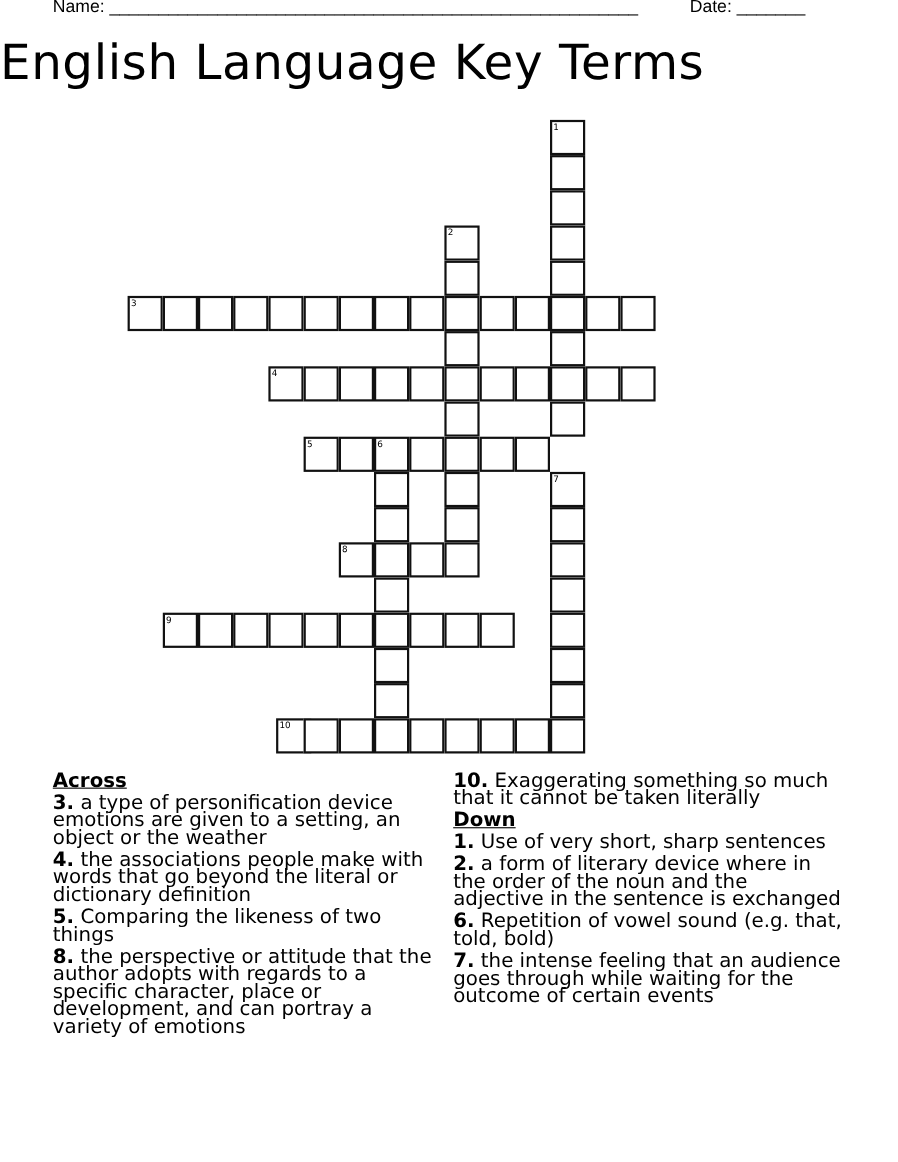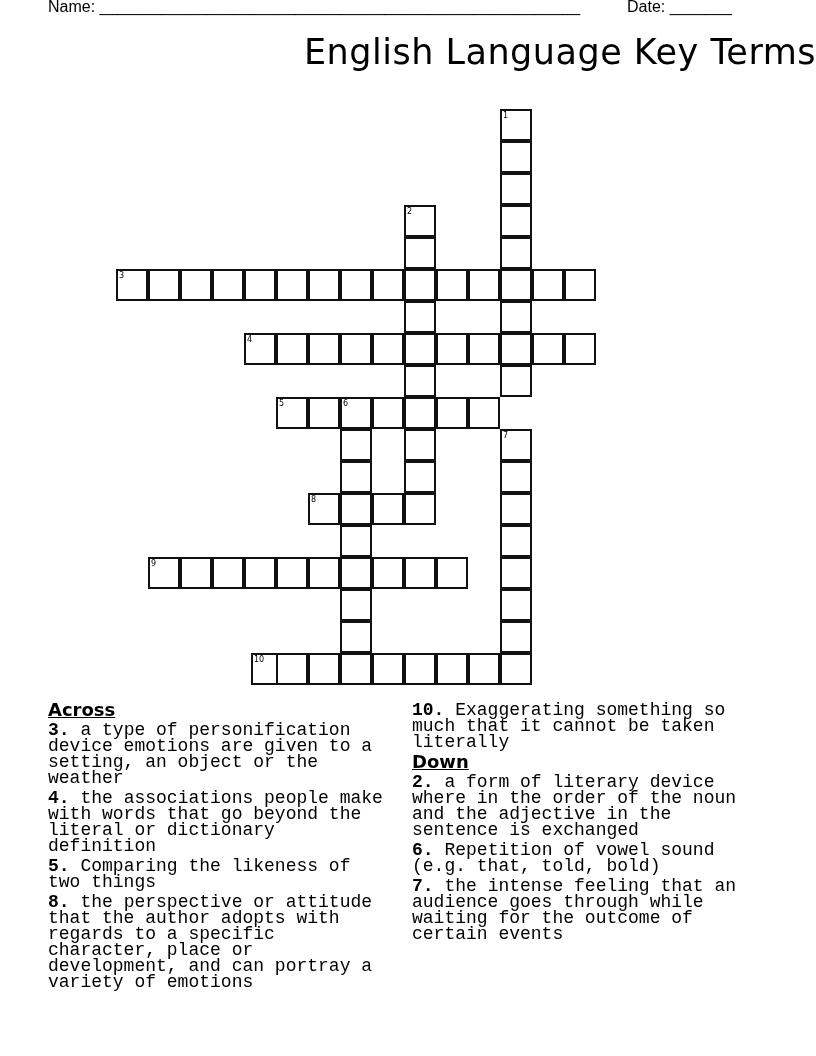--- a/index.html
+++ b/index.html
@@ -1,24 +1,24 @@
 <!DOCTYPE html>
 <html><head>
 <meta charset="utf-8">
 <style>
   html, body { margin:0; padding:0; background:#fff; }
   body { width:816px; height:1056px; position:relative; overflow:hidden; color:#000; }
   .hdr { position:absolute; top:-2px; font-family:"Liberation Sans", sans-serif; font-size:16px; }
-  .title { position:absolute; top:32px; left:0; width:816px; text-align:right; font-family:"DejaVu Sans", sans-serif; font-size:35px; letter-spacing:0.5px; }
+  .title { position:absolute; top:32px; left:0; width:816px; text-align:left; font-family:"DejaVu Sans", sans-serif; font-size:44px; letter-spacing:0.5px; }
   .grid { position:absolute; left:117px; top:110px; }
   .cell { position:absolute; width:32px; height:32px; box-sizing:border-box; border:2px solid #111; margin-left:-1px; margin-top:-1px; background:#fff; }
   .cell .num { position:absolute; top:0; left:1px; font-family:"DejaVu Sans", sans-serif; font-size:8px; line-height:9px; }
   .clues { position:absolute; top:702px; font-family:"DejaVu Sans", sans-serif; font-size:18px; line-height:16px; }
   .clues .head { font-weight:bold; text-decoration:underline; margin-bottom:4px; }
-  .clue { margin-bottom:4px;font-family:Liberation Mono, monospace; }
+  .clue { margin-bottom:4px; }
   .clue b { font-weight:bold; }
 </style>
 </head>
 <body>
 
 <div class="hdr" style="left:48px;">Name: ______________________________________________________</div>
 <div class="hdr" style="left:627px;">Date: _______</div>
 <div class="title">English Language Key Terms</div>
 
 <div class="grid" id="grid">
@@ -129,16 +129,17 @@
   <div class="head">Across</div>
   <div class="clue"><b>3.</b> <span>a type of personification device emotions are given to a setting, an object or the weather</span></div>
   <div class="clue"><b>4.</b> <span>the associations people make with words that go beyond the literal or dictionary definition</span></div>
   <div class="clue"><b>5.</b> <span>Comparing the likeness of two things</span></div>
   <div class="clue"><b>8.</b> <span>the perspective or attitude that the author adopts with regards to a specific character, place or development, and can portray a variety of emotions</span></div>
 </div>
 
 <div class="clues" style="left:412px; width:355px;">
   <div class="clue"><b>10.</b> <span>Exaggerating something so much that it cannot be taken literally</span></div>
   <div class="head">Down</div>
+  <div class="clue"><b>1.</b> <span>Use of very short, sharp sentences</span></div>
   <div class="clue"><b>2.</b> <span>a form of literary device where in the order of the noun and the adjective in the sentence is exchanged</span></div>
   <div class="clue"><b>6.</b> <span>Repetition of vowel sound (e.g. that, told, bold)</span></div>
   <div class="clue"><b>7.</b> <span>the intense feeling that an audience goes through while waiting for the outcome of certain events</span></div>
 </div>
 
 </body></html>

